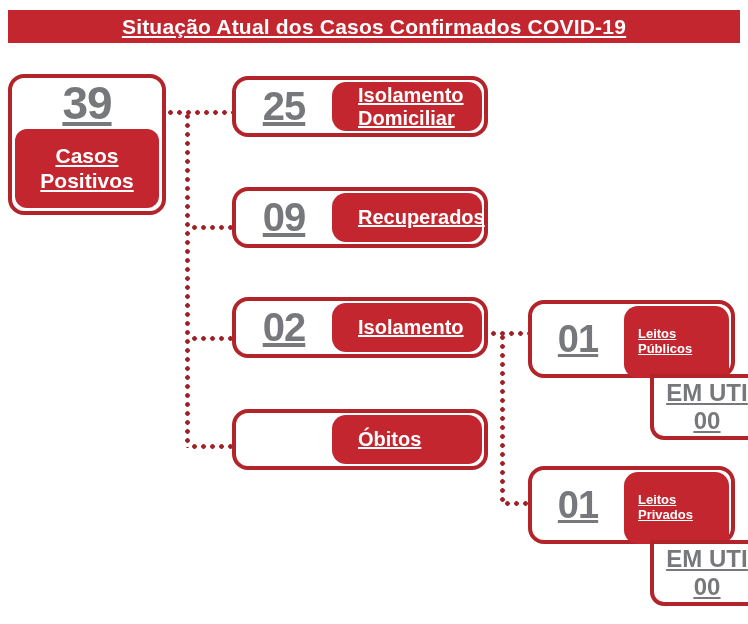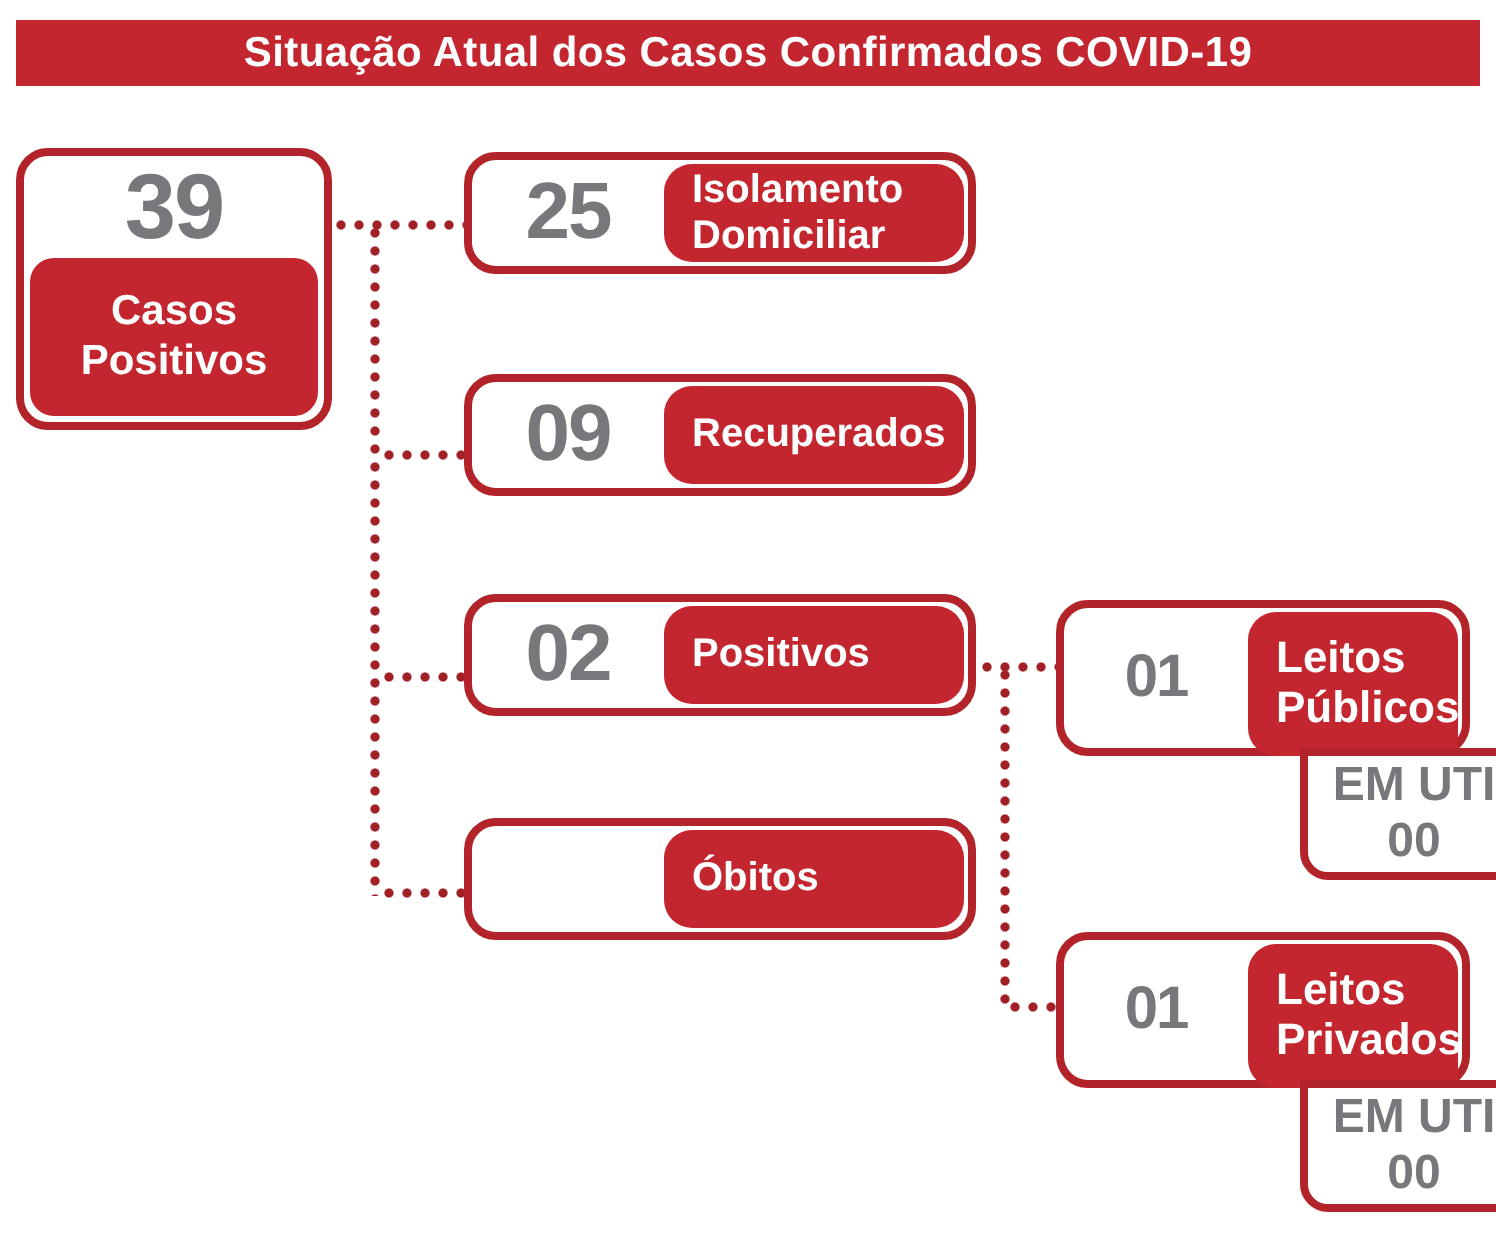--- a/index.html
+++ b/index.html
@@ -1,15 +1,15 @@
 <!DOCTYPE html>
 <html><head>
 <meta charset="utf-8">
 <style>
-  * { margin:0; padding:0; box-sizing:border-box; }
+  * { margin:0; padding:0; box-sizing:border-box;text-decoration:underline; }
   html,body { background:#ffffff; }
   body { font-family:"Liberation Sans", sans-serif; }
 
   .canvas {
     position:relative; width:748px; height:624px;
     background:#ffffff; overflow:hidden;
   }
 
   .title-bar {
     position:absolute; left:8px; top:10px; width:732px; height:33px;
@@ -41,39 +41,39 @@
   .h-node { left:232px; width:256px; height:61px; }
   .h-node .num {
     position:absolute; left:0; top:0; bottom:0; width:96px;
     display:flex; align-items:center; justify-content:center;
     font-size:40px; font-weight:bold; color:#77787B; letter-spacing:-1px;
   }
   .h-node .pill {
     position:absolute; left:96px; top:2px; right:2px; bottom:2px;
     background:#C3262E; border-radius:14px;
     display:flex; align-items:center;
-    color:#ffffff; font-size:20px; font-weight:bold; line-height:1.12; padding-left:14px; padding-right:8px;
+    color:#ffffff; font-size:20px; font-weight:bold; line-height:1.12; padding-left:26px; padding-right:8px;
   }
   .node-isolamento { top:76px; }
   .node-recuperados { top:187px; }
   .node-internados { top:297px; }
   .node-obitos { top:409px; }
 
   
   .l-node { left:528px; width:207px; height:78px; }
   .l-node .num {
     position:absolute; left:0; top:0; bottom:0; width:92px;
     display:flex; align-items:center; justify-content:center;
-    font-size:30px; font-weight:bold; color:#77787B; letter-spacing:-1px;
+    font-size:38px; font-weight:bold; color:#77787B; letter-spacing:-1px;
   }
   .l-node .pill {
     position:absolute; left:92px; top:2px; right:2px; bottom:-4px;
     background:#C3262E; border-radius:14px 14px 0 14px;
     display:flex; align-items:center;
-    color:#ffffff; font-size:22px; font-weight:bold; line-height:1.12; padding-left:14px; padding-right:5px;
+    color:#ffffff; font-size:13px; font-weight:bold; line-height:1.12; padding-left:14px; padding-right:5px;
   }
   .node-leitos-publicos { top:300px; }
   .node-leitos-privados { top:466px; }
 
   
   .uti-box {
     position:absolute; left:650px; width:114px; height:66px;
     background:#ffffff; border:4px solid #B22429;
     border-radius:0 4px 14px 14px;
     display:flex; flex-direction:column; align-items:center; justify-content:center;
@@ -130,21 +130,21 @@
     <div class="pill">Isolamento Domiciliar</div>
   </div>
 
   <div class="node h-node node-recuperados">
     <div class="num">09</div>
     <div class="pill">Recuperados</div>
   </div>
 
   <div class="node h-node node-internados">
     <div class="num">02</div>
-    <div class="pill">Positivos</div>
+    <div class="pill">Isolamento</div>
   </div>
 
   <div class="node h-node node-obitos">
     <div class="pill">Óbitos</div>
   </div>
 
   <div class="node l-node node-leitos-publicos">
     <div class="num">01</div>
     <div class="pill">Leitos Públicos</div>
   </div>

